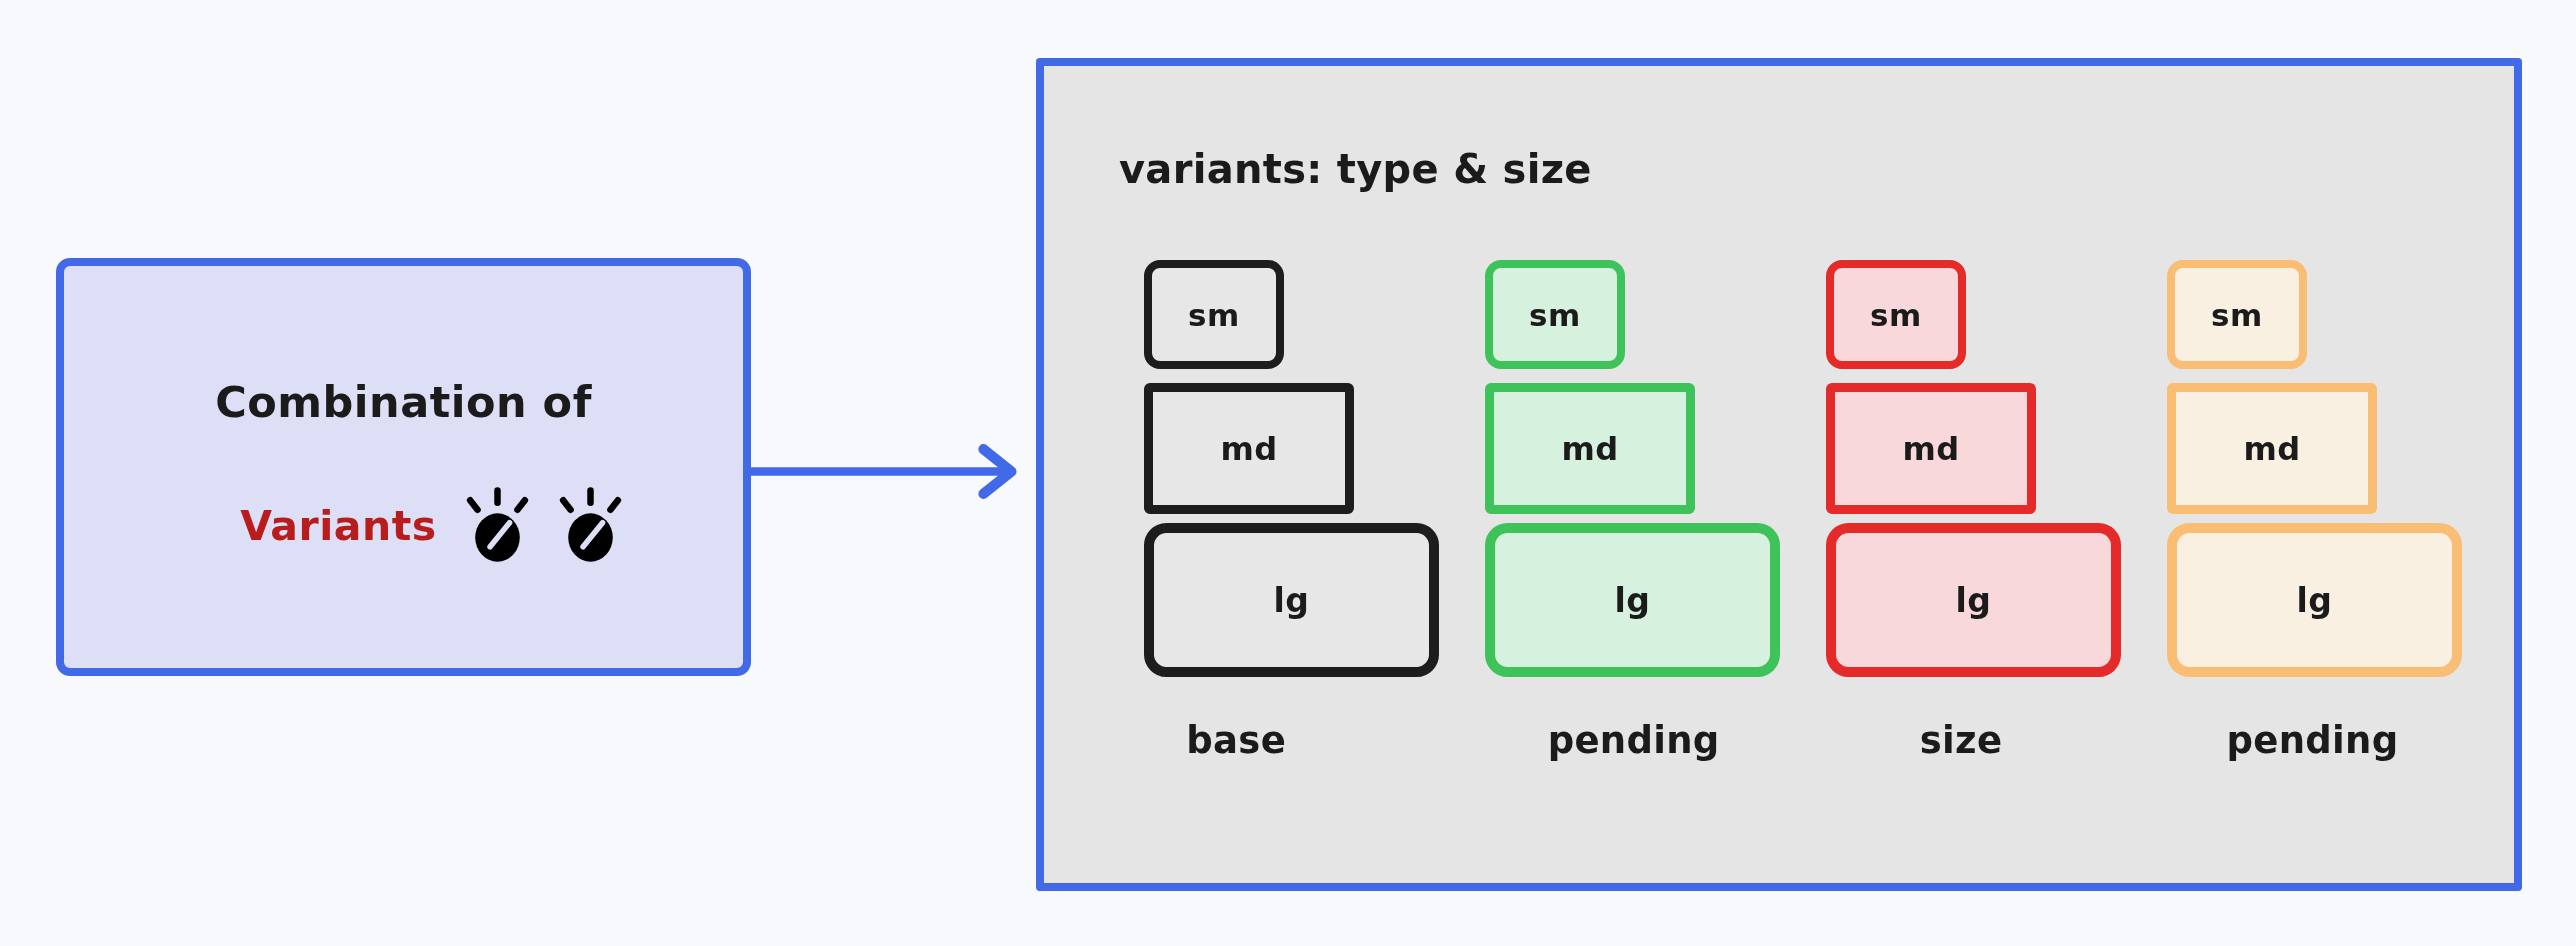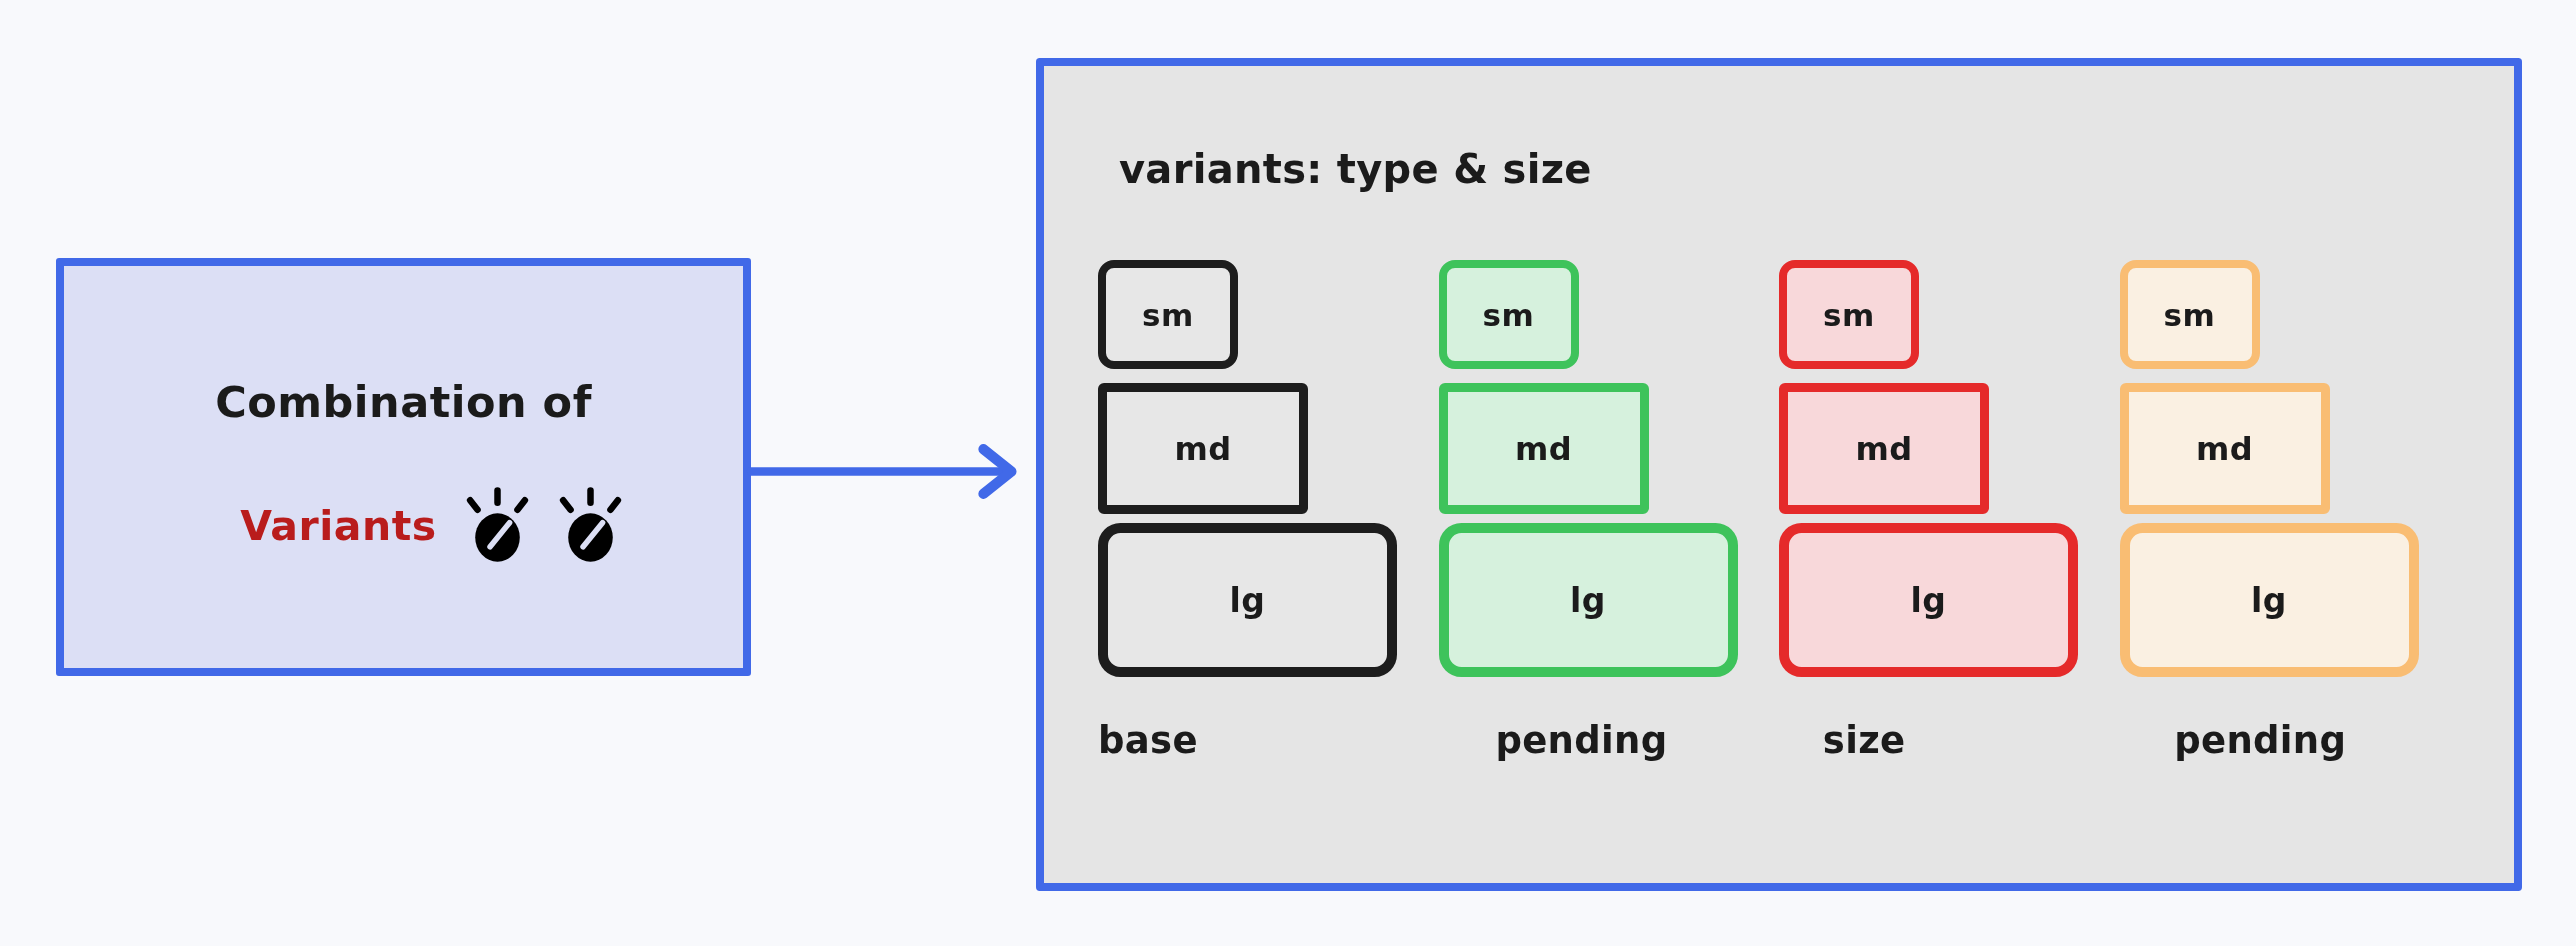--- a/index.html
+++ b/index.html
@@ -25,21 +25,21 @@
   
   #concept-box {
     position: absolute;
     left: 56px;
     top: 258px;
     width: 695px;
     height: 418px;
     box-sizing: border-box;
     background: #dcdff5;
     border: 8.4px solid #4169e8;
-    border-radius: 3px;
+    border-radius: 14px;
     display: flex;
     flex-direction: column;
     align-items: center;
     justify-content: center;
   }
   #concept-title {
     text-align: center;
     color: #1b1b1b;
     font-size: 43px;
     font-weight: 700;
@@ -122,20 +122,21 @@
 
   .chip {
     box-sizing: border-box;
     display: flex;
     align-items: center;
     justify-content: center;
     font-size: 32px;
     font-weight: 700;
     color: #1b1b1b;
     letter-spacing: 0.5px;
+    margin-left: 46px;
   }
   .chip.sm {
     width: 140px;
     height: 109px;
     border-width: 8.4px;
     border-style: solid;
     border-radius: 16px;
     font-size: 31px;
   }
   .chip.md {
@@ -163,21 +164,21 @@
 
   #column-labels {
     position: absolute;
     left: 54px;
     top: 653px;
     width: 1362px;
     display: flex;
   }
   .column-label {
     width: 341px;
-    text-align: left;
+    text-align: center;
     font-size: 37px;
     font-weight: 700;
     color: #1b1b1b;
     letter-spacing: 0.3px;
   }
   .column-label.lbl-base    { padding-right: 121px; }
   .column-label.lbl-success { padding-right: 51px; }
   .column-label.lbl-fail    { padding-right: 75px; }
   .column-label.lbl-pending { padding-right: 9.3px; }
 </style>

